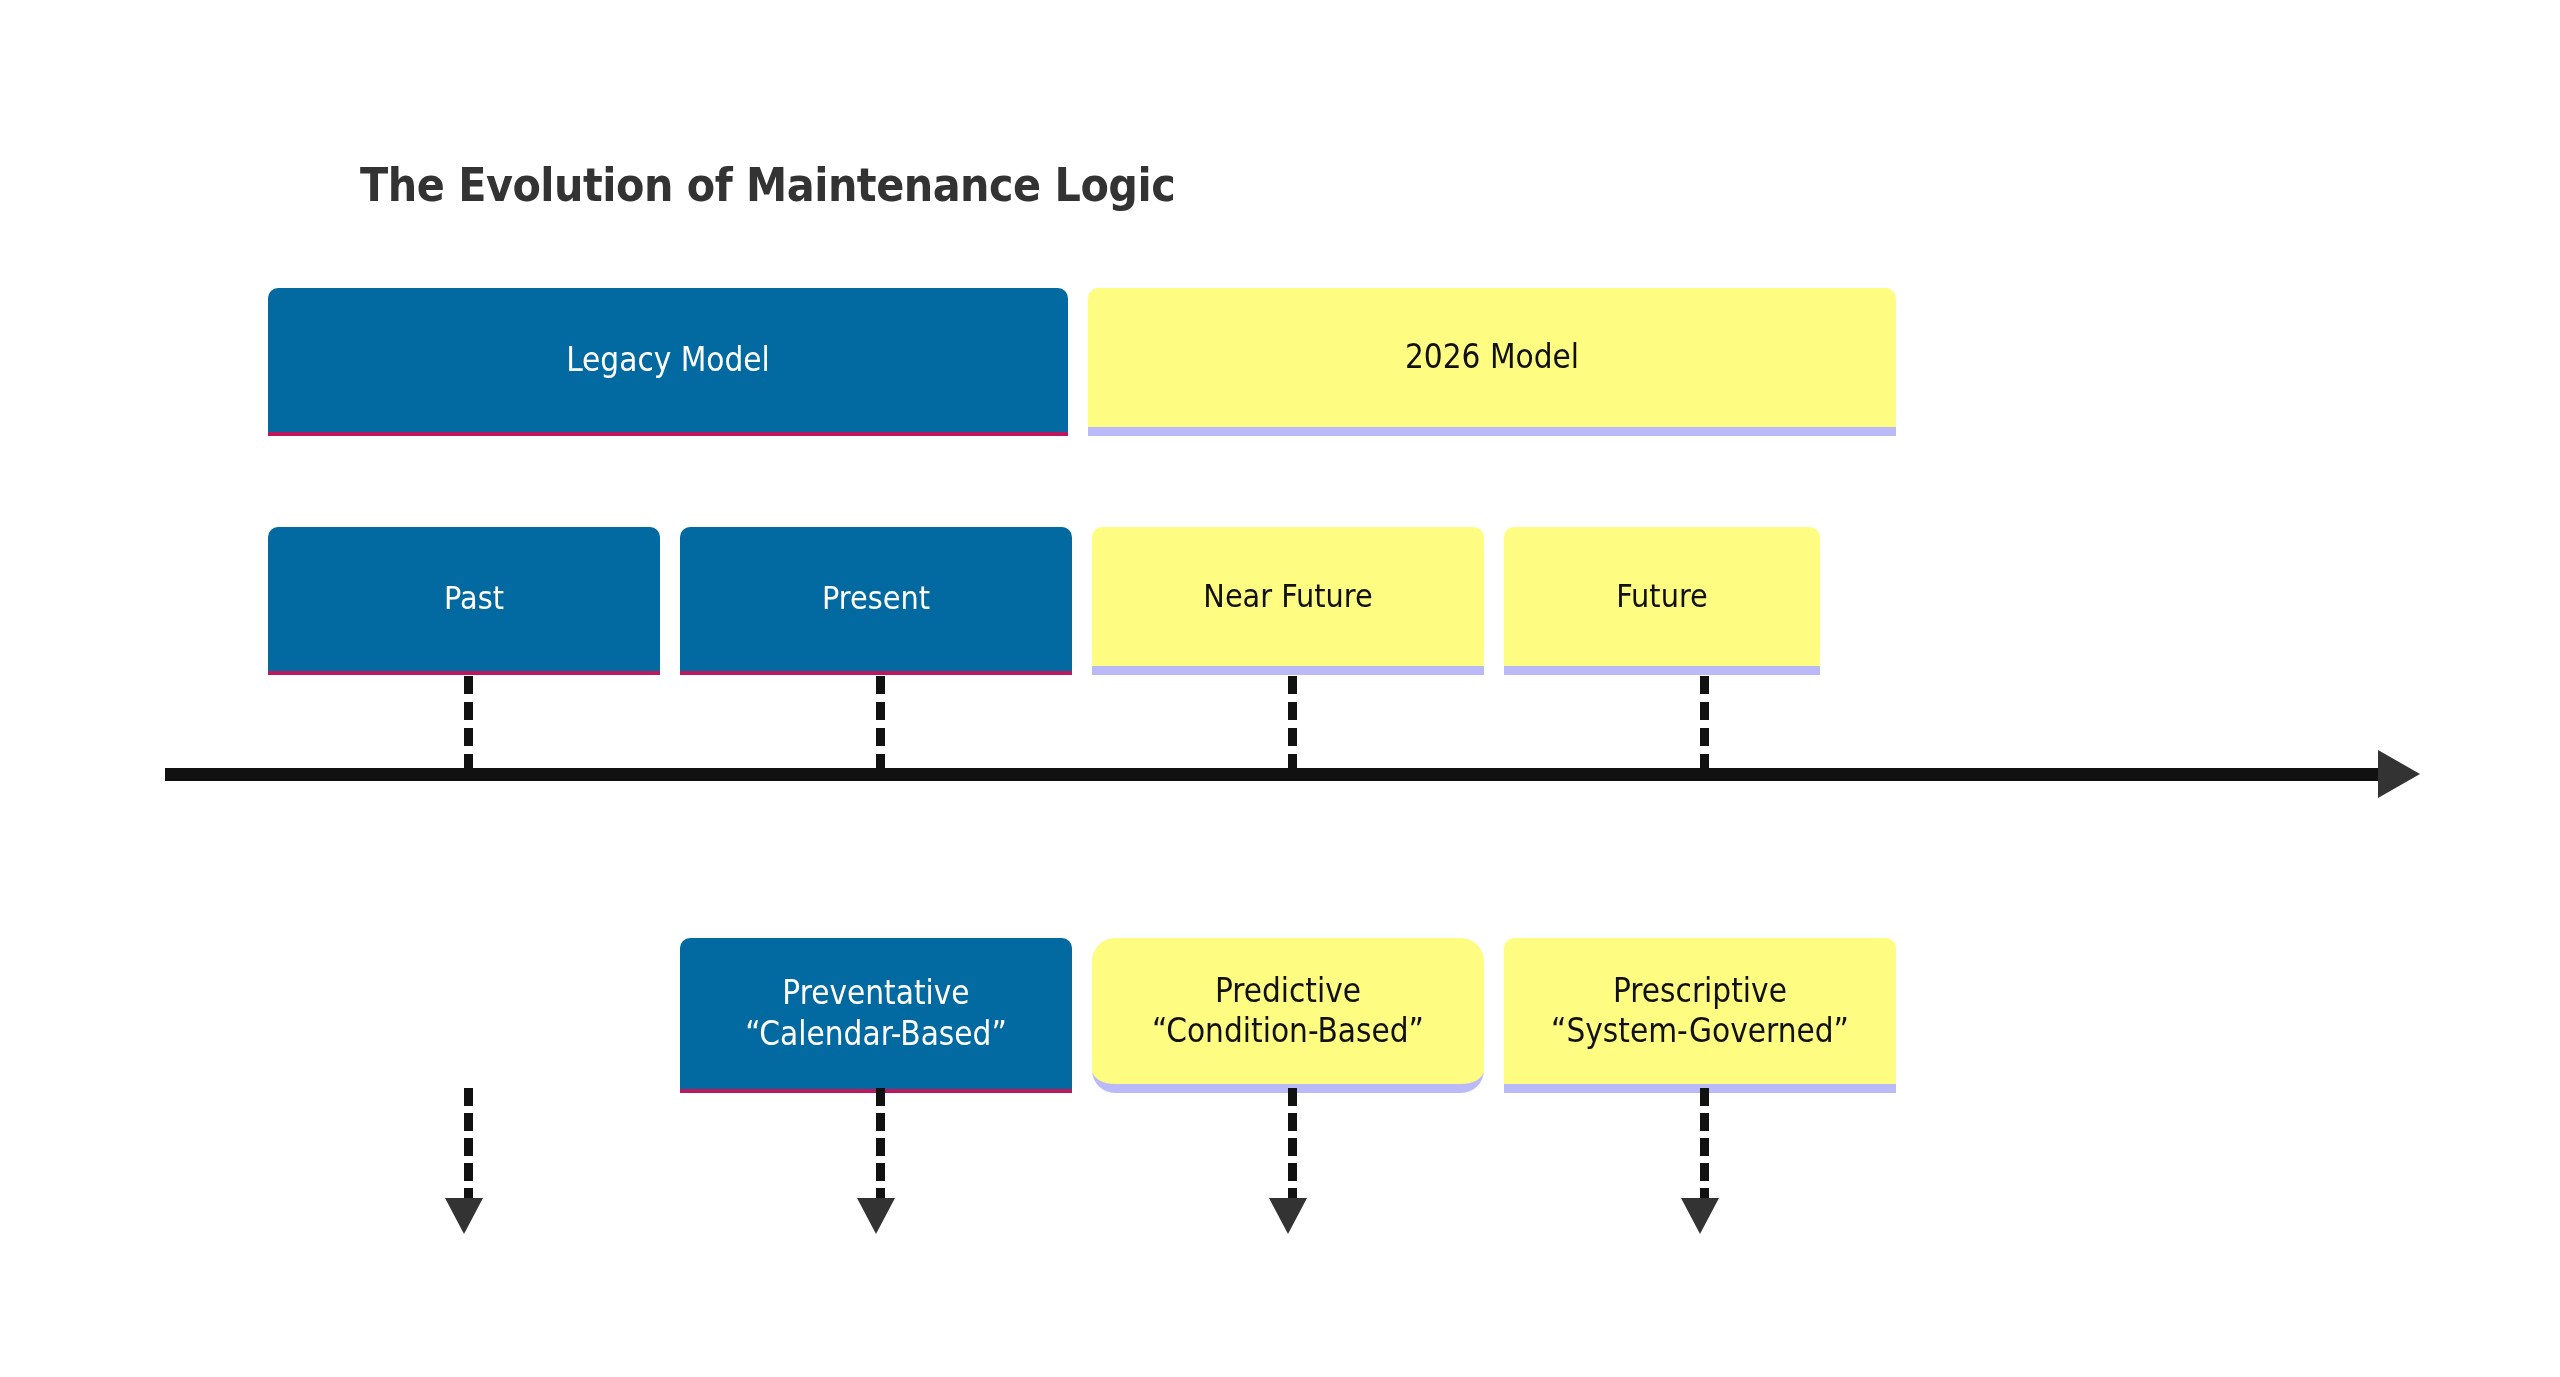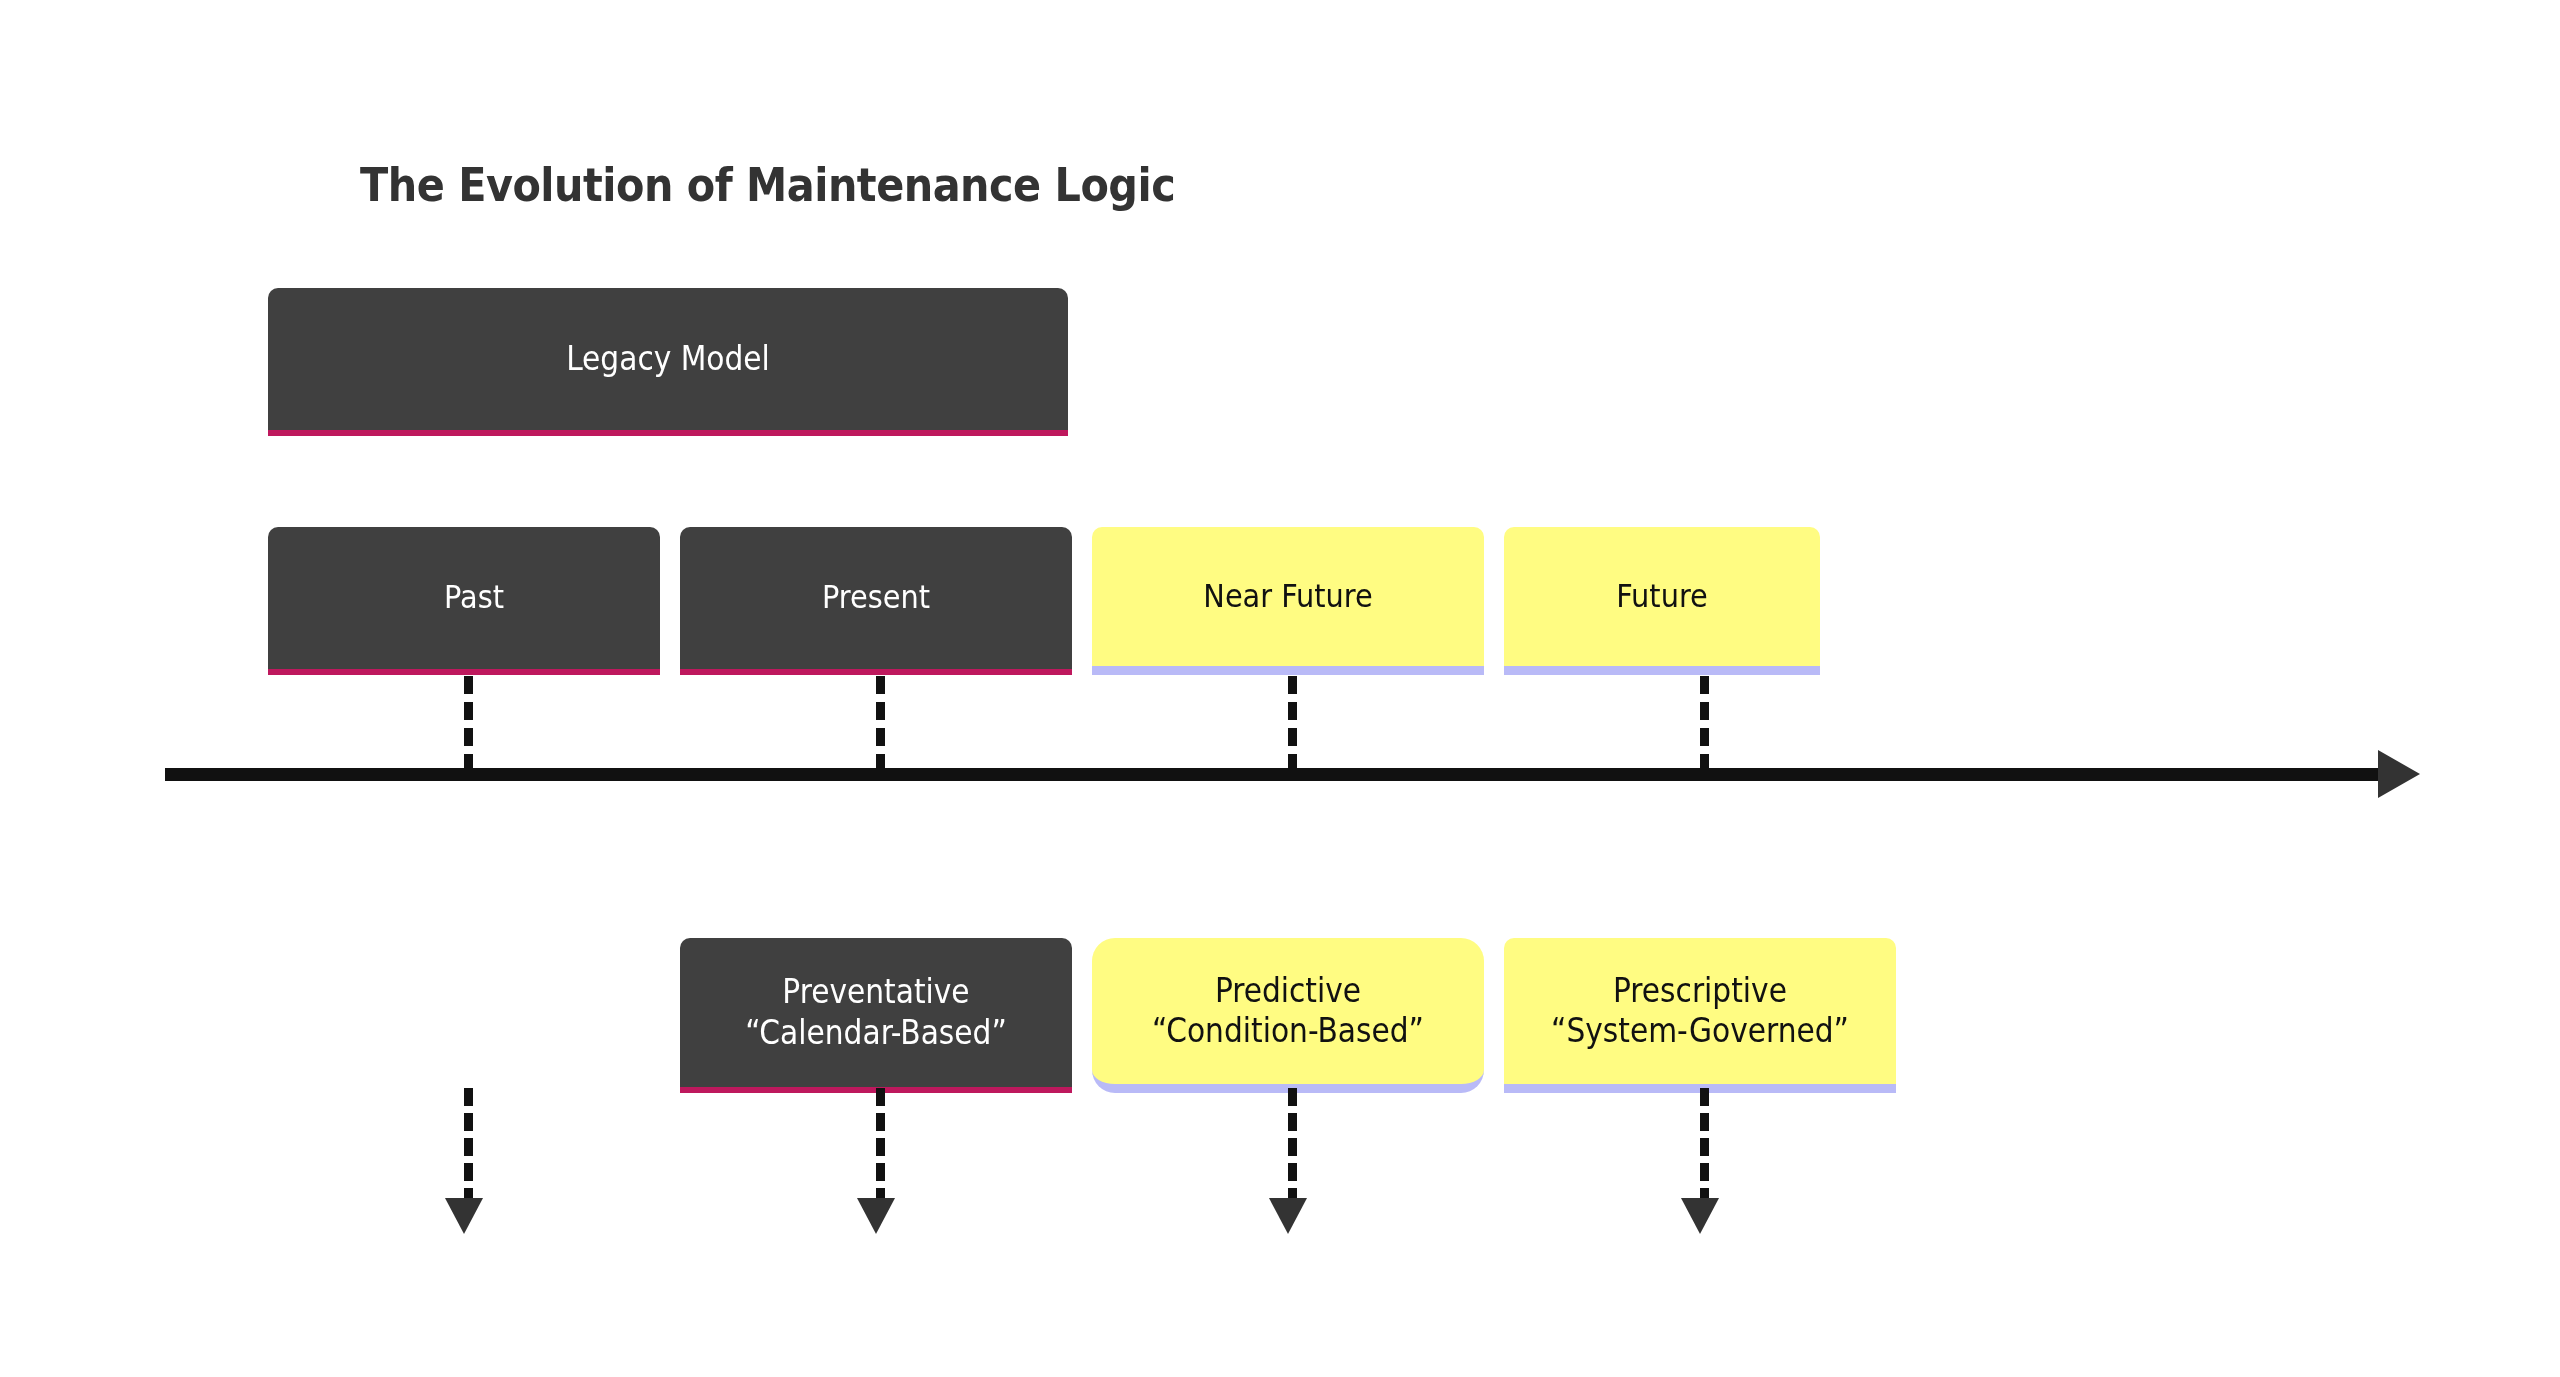--- a/index.html
+++ b/index.html
@@ -42,23 +42,23 @@
     box-sizing: border-box;
     border-radius: 10px 10px 0 0;
     display: flex;
     align-items: center;
     justify-content: center;
     text-align: center;
     line-height: 1.22;
     white-space: pre-line;
   }
   .card.purple {
-    background: #404040;
+    background: #0369a1;
     color: #ffffff;
-    border-bottom: 6px solid #be185d;
+    border-bottom: 4px solid #be185d;
   }
   .card.yellow {
     background: #fffc82;
     color: #111111;
     border-bottom: 9px solid #b9baf7;
   }
 
   
   .banner {
     height: 148px;
@@ -138,20 +138,21 @@
 </style>
 </head>
 <body>
 
 <div id="canvas">
 
   <div class="page-title">The Evolution of Maintenance Logic</div>
 
   <div class="card banner banner-legacy purple">Legacy Model</div>
 
+  <div class="card banner banner-2026 yellow">2026 Model</div>
 
   <div class="card era era-0 purple">Past</div>
 
   <div class="card era era-1 purple">Present</div>
 
   <div class="card era era-2 yellow">Near Future</div>
 
   <div class="card era era-3 yellow">Future</div>
 
   <div class="dash upper c0"></div>

